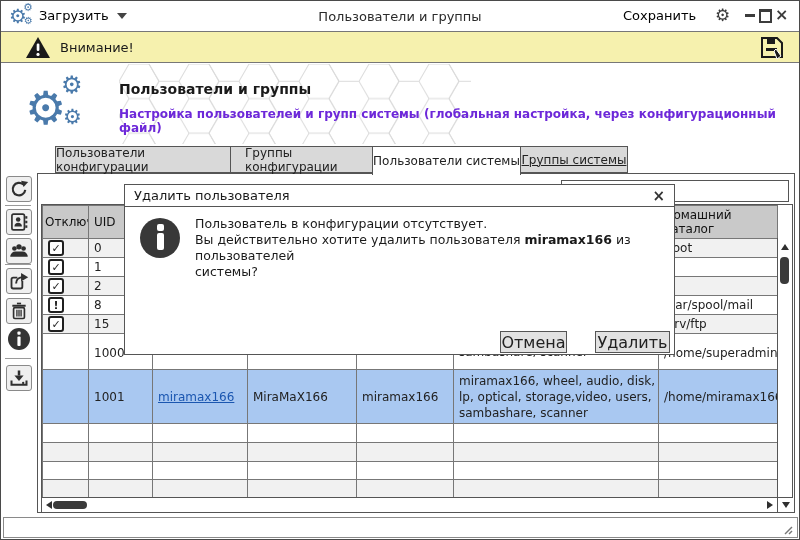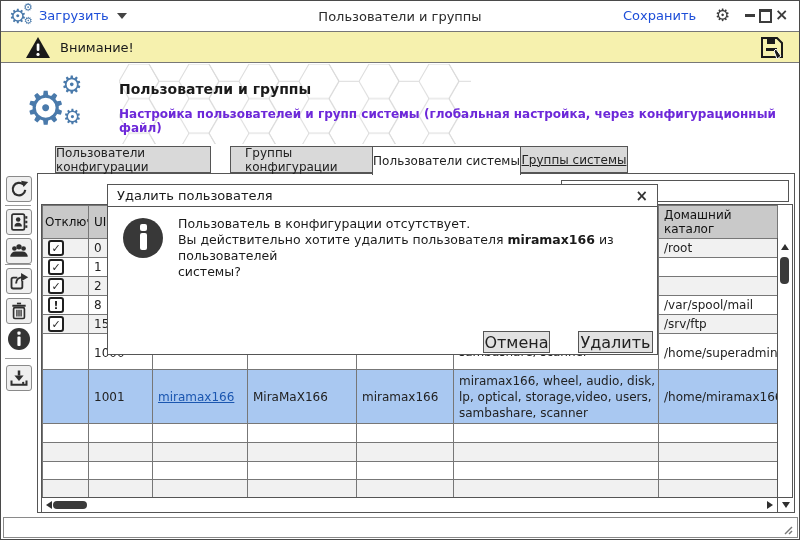--- a/index.html
+++ b/index.html
@@ -6,21 +6,21 @@
   #stage{position:relative;width:800px;height:540px;background:#fff;border:1px solid #4a4a4a;
          font-family:"DejaVu Sans",sans-serif;color:#222;overflow:hidden;box-sizing:border-box;}
   .abs{position:absolute;}
   
   #titlebar{left:0;top:0;width:798px;height:30px;background:#fff;}
   .gearlogo{color:#4a7aab;line-height:1;}
   #tb-logo{left:8px;top:1px;width:30px;height:28px;}
   #tb-logo .g1{position:absolute;left:0;top:4px;font-size:20px;}
   #tb-logo .g2{position:absolute;left:14px;top:0;font-size:11px;}
   #tb-logo .g3{position:absolute;left:15px;top:14px;font-size:10px;}
-  .menubtn{display:flex;align-items:center;gap:8px;font-size:13px;color:#1d4ed8;cursor:default;}
+  .menubtn{display:flex;align-items:center;gap:8px;font-size:13px;color:#000000;cursor:default;}
   #tb-load{left:38px;top:7px;}
   #tb-title{left:0;top:8px;width:798px;text-align:center;font-size:13px;color:#2b2b2b;pointer-events:none;}
   #tb-save{left:622px;top:7px;flex-direction:column;}
   .caret{width:0;height:0;border-left:5px solid transparent;border-right:5px solid transparent;border-top:6px solid #444;}
   #tb-gear{left:714px;top:4px;font-size:17px;color:#3c3c3c;}
   .wctl{color:#3c3c3c;}
   #w-min{left:744px;top:13px;width:10px;height:3px;background:#3c3c3c;}
   #w-max{left:758px;top:8px;width:9px;height:9px;border:2px solid #3c3c3c;border-top-width:3px;}
   #w-close{left:774px;top:4px;font-size:16px;font-weight:bold;}
   
@@ -82,21 +82,21 @@
   #scorner{position:absolute;left:735px;top:292px;width:16px;height:15px;border-top:1px solid #555;border-left:1px solid #555;
            box-sizing:border-box;display:flex;align-items:center;justify-content:center;background:#fff;}
   .tri-up{width:0;height:0;border-left:4px solid transparent;border-right:4px solid transparent;border-bottom:6px solid #2f2f2f;}
   .tri-dn{width:0;height:0;border-left:4px solid transparent;border-right:4px solid transparent;border-top:6px solid #2f2f2f;}
   .tri-lf{width:0;height:0;border-top:4px solid transparent;border-bottom:4px solid transparent;border-right:6px solid #2f2f2f;}
   .tri-rt{width:0;height:0;border-top:4px solid transparent;border-bottom:4px solid transparent;border-left:6px solid #2f2f2f;}
   #vs-up{position:absolute;left:0;top:2px;width:14px;height:13px;display:flex;align-items:center;justify-content:center;}
   #hs-left{position:absolute;left:2px;top:1px;width:10px;height:12px;display:flex;align-items:center;justify-content:center;}
   #hs-right{position:absolute;right:2px;top:1px;width:10px;height:12px;display:flex;align-items:center;justify-content:center;}
   
-  #dialog{left:106px;top:183px;width:551px;height:171px;background:#fff;border:1px solid #555;box-sizing:border-box;z-index:30;}
+  #dialog{left:123px;top:183px;width:551px;height:171px;background:#fff;border:1px solid #555;box-sizing:border-box;z-index:30;}
   #dlg-titlebar{position:absolute;left:0;top:0;width:549px;height:22px;border-bottom:1px solid #555;display:flex;align-items:center;box-sizing:border-box;}
   #dlg-title{margin-left:9px;font-size:13px;color:#1a1a1a;}
   #dlg-close{position:absolute;right:9px;top:2px;font-size:15px;font-weight:bold;color:#333;cursor:default;}
   #dlg-icon{position:absolute;left:15px;top:33px;width:40px;height:40px;border-radius:50%;background:#383838;}
   #dlg-icon .dot{position:absolute;left:16.5px;top:6px;width:7px;height:7px;border-radius:2px;background:#fff;}
   #dlg-icon .bar{position:absolute;left:16.5px;top:15px;width:7px;height:17px;border-radius:2px;background:#fff;}
   #dlg-msg{position:absolute;left:70px;top:31px;width:468px;font-size:12.5px;line-height:16px;color:#1a1a1a;}
   .dlgbtn{position:absolute;height:22px;background:#e2e2e2;border:1px solid #555;box-sizing:border-box;font-size:16px;
           display:flex;align-items:center;justify-content:center;font-family:"DejaVu Sans",sans-serif;cursor:default;}
   #btn-cancel{left:375px;top:146px;width:67px;}
@@ -160,21 +160,21 @@
     <rect width="352" height="80" fill="url(#hexpat)"></rect>
   </svg>
   <div class="abs gearlogo" id="hdr-logo">
     <span class="g1">⚙</span>
       <span class="g2">⚙</span>
       <span class="g3">⚙</span>
   </div>
   <div class="abs" id="hdr-title">Пользователи и группы</div>
   <div class="abs" id="hdr-sub">Настройка пользователей и групп системы (глобальная настройка, через конфигурационный файл)</div>
 
-  <div class="tab" style="left:54px;width:156px;">
+  <div class="tab" style="left:54px;width:176px;">
     <span>Пользователи конфигурации</span>
     </div>
   <div class="tab" style="left:229px;width:143px;padding-left:14px;">
     <span>Группы конфигурации</span>
     </div>
   <div class="tab active" style="left:371px;width:149px;">
     <span>Пользователи системы</span>
     </div>
   <div class="tab" style="left:519px;width:108px;text-decoration:underline;">
     <span>Группы системы</span>

